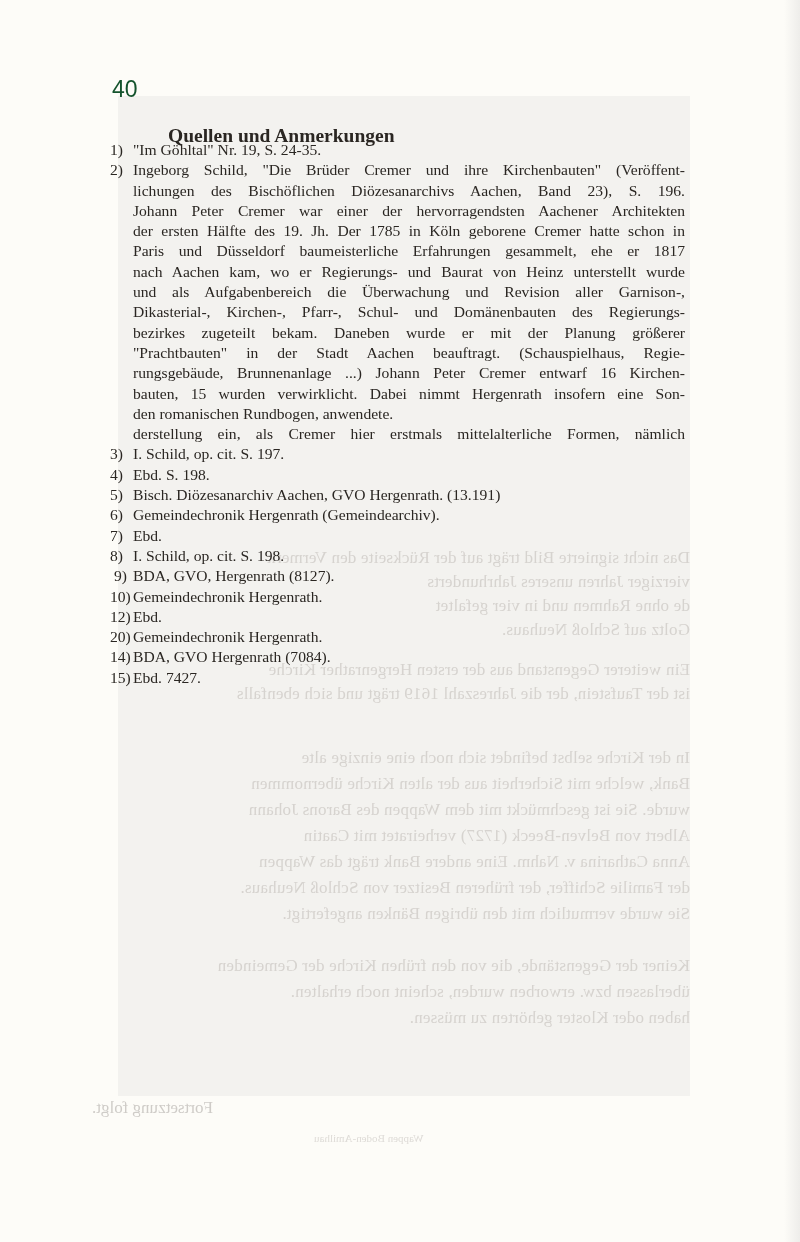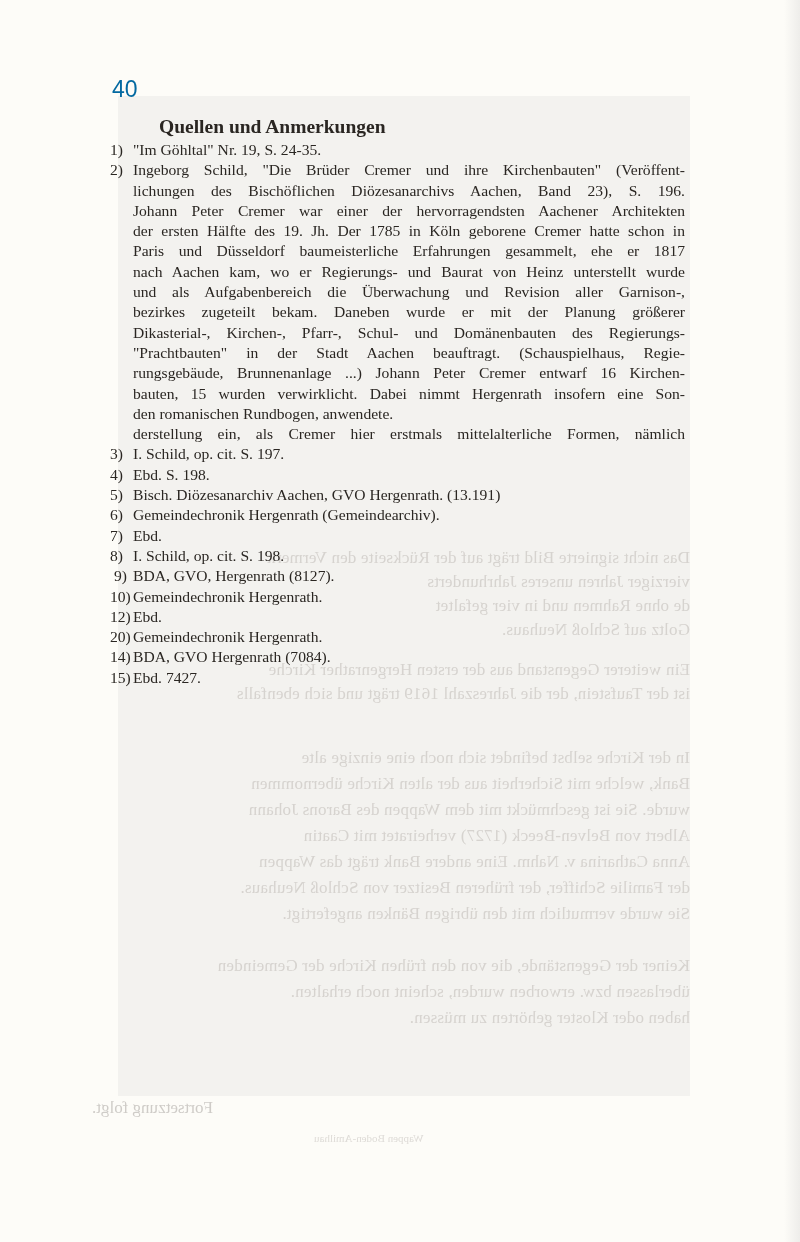--- a/index.html
+++ b/index.html
@@ -16,24 +16,24 @@
   .showthrough {
     position: absolute; left: 118px; top: 96px; width: 572px; height: 1000px;
     background: #f3f2ef;
   }
   .ghost {
     position: absolute; color: #d6d3cf; font-size: 17px; white-space: nowrap;
     transform: scaleX(-1); letter-spacing: 0.2px;
   }
   .page-number {
     position: absolute; left: 112px; top: 76px; font-size: 23px;
-    font-family: "Liberation Sans", "DejaVu Sans", sans-serif; color: #0369a1;
+    font-family: "Liberation Sans", "DejaVu Sans", sans-serif; color: #14532d;
   }
   .heading {
-    position: absolute; left: 156px; top: 113px; font-size: 19.5px; font-weight: bold; margin: 3px;
+    position: absolute; left: 156px; top: 113px; font-size: 19.5px; font-weight: bold; margin: 12px;
   }
   .notes { position: absolute; left: 110px; top: 140px; width: 575px; }
   .note { display: flex; font-size: 15.6px; line-height: 20.3px; }
   .note .num { width: 23px; flex: 0 0 23px; }
   .note .num.indent { padding-left: 4px; width: 19px; flex-basis: 19px; }
   .note .txt { flex: 1; text-align: justify; text-align-last: left; }
   .note .txt .line { display: block; text-align: justify; text-align-last: justify; }
   .note .txt .line.last { text-align-last: left; }
   .ghost-footer-a { position: absolute; left: 92px; top: 1098px; font-size: 17px; color: #cfccc8; transform: scaleX(-1); }
   .ghost-footer-b { position: absolute; left: 314px; top: 1132px; font-size: 11px; color: #dedbd7; transform: scaleX(-1); }
@@ -78,22 +78,22 @@
     <div class="note">
       <span class="num">2)</span>
       <span class="txt">
         <span class="line">Ingeborg Schild, "Die Brüder Cremer und ihre Kirchenbauten" (Veröffent-</span>
         <span class="line">lichungen des Bischöflichen Diözesanarchivs Aachen, Band 23), S. 196.</span>
         <span class="line">Johann Peter Cremer war einer der hervorragendsten Aachener Architekten</span>
         <span class="line">der ersten Hälfte des 19. Jh. Der 1785 in Köln geborene Cremer hatte schon in</span>
         <span class="line">Paris und Düsseldorf baumeisterliche Erfahrungen gesammelt, ehe er 1817</span>
         <span class="line">nach Aachen kam, wo er Regierungs- und Baurat von Heinz unterstellt wurde</span>
         <span class="line">und als Aufgabenbereich die Überwachung und Revision aller Garnison-,</span>
+        <span class="line">Dikasterial-, Kirchen-, Pfarr-, Schul- und Domänenbauten des Regierungs-</span>
         <span class="line">bezirkes zugeteilt bekam. Daneben wurde er mit der Planung größerer</span>
-        <span class="line">Dikasterial-, Kirchen-, Pfarr-, Schul- und Domänenbauten des Regierungs-</span>
         <span class="line">"Prachtbauten" in der Stadt Aachen beauftragt. (Schauspielhaus, Regie-</span>
         <span class="line">rungsgebäude, Brunnenanlage ...) Johann Peter Cremer entwarf 16 Kirchen-</span>
         <span class="line">bauten, 15 wurden verwirklicht. Dabei nimmt Hergenrath insofern eine Son-</span>
         <span class="line last">den romanischen Rundbogen, anwendete.</span>
         <span class="line">derstellung ein, als Cremer hier erstmals mittelalterliche Formen, nämlich</span>
       </span>
     </div>
     <div class="note">
       <span class="num">3)</span>
       <span class="txt">

